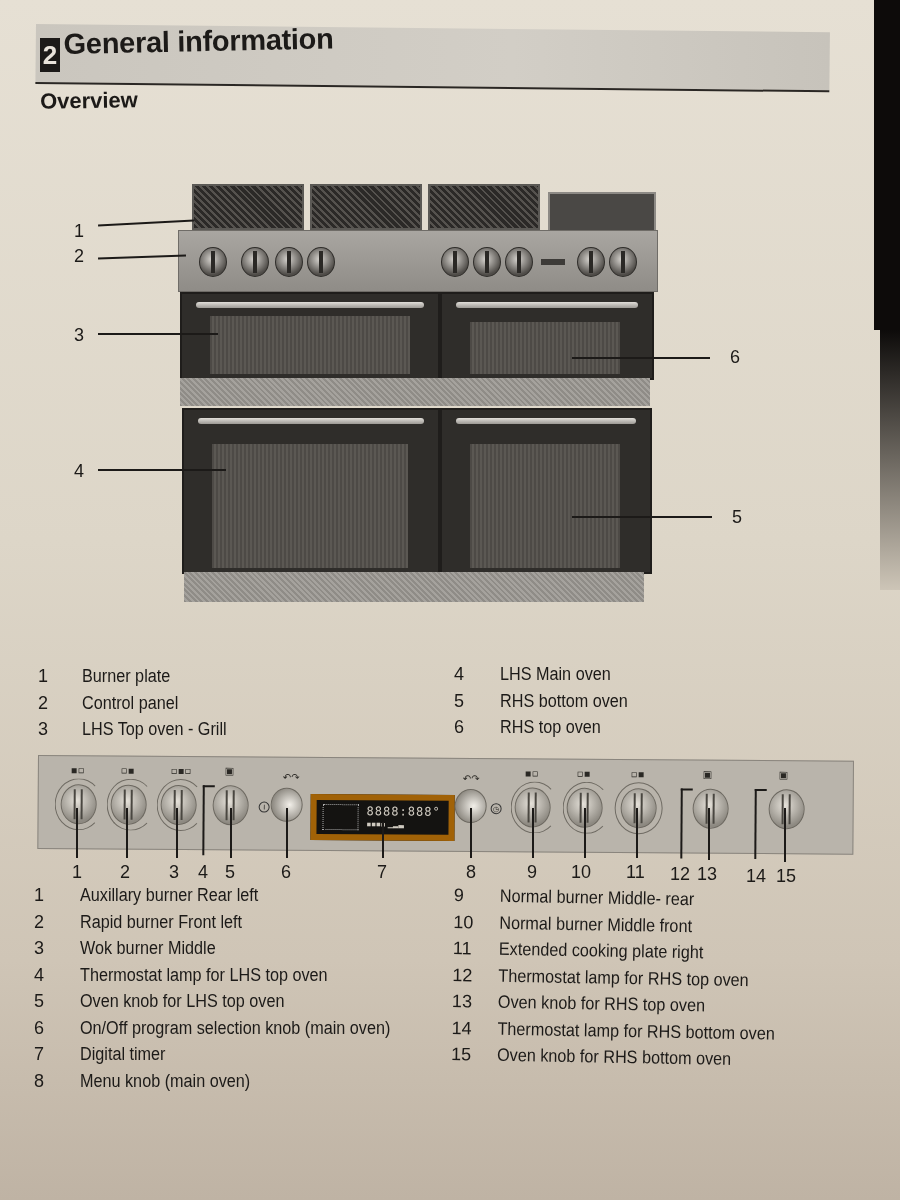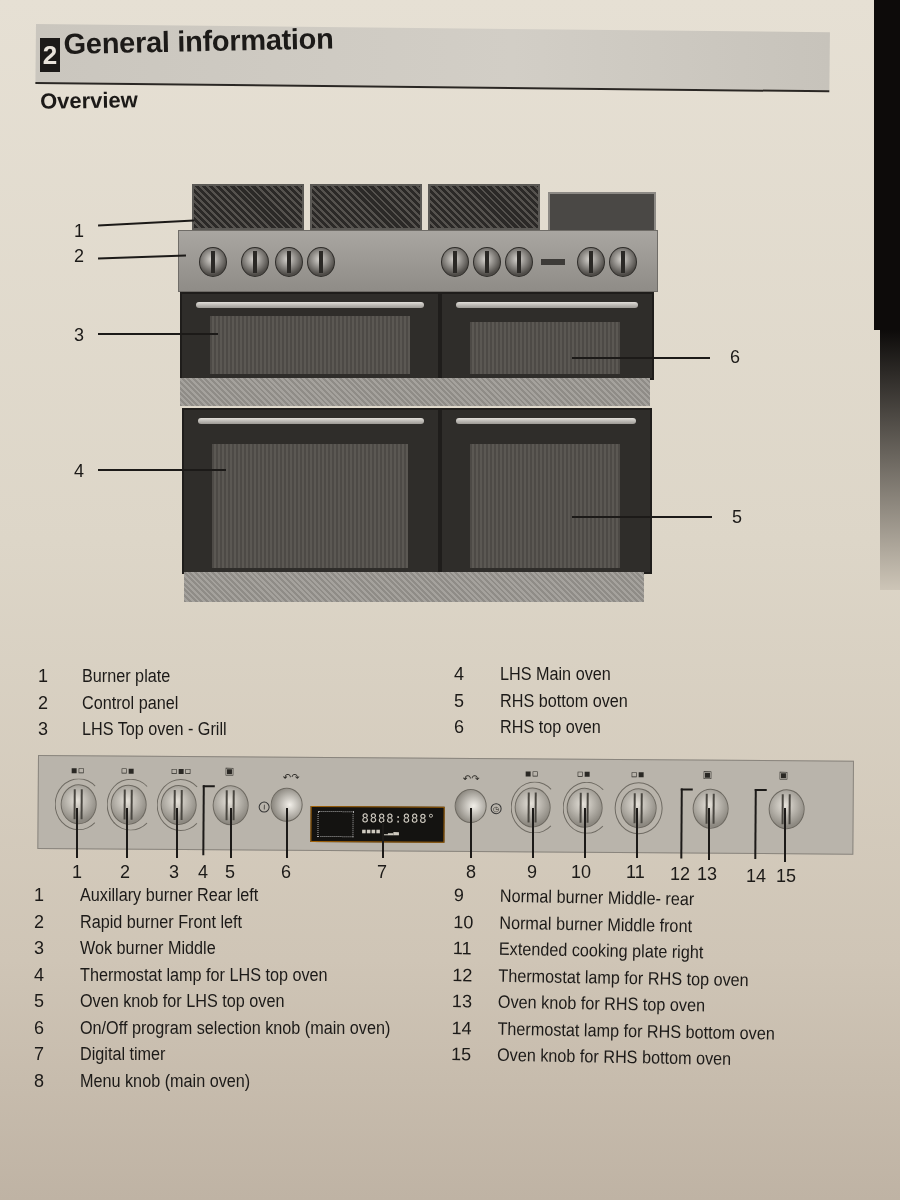--- a/index.html
+++ b/index.html
@@ -43,21 +43,21 @@
   .panel-strip{position:absolute;left:38px;top:755px;width:814px;height:92px;background:#b9b4ab;border:1px solid #8a857d;
     transform:rotate(0.4deg);transform-origin:left top;}
   .pk{position:absolute;top:28px;width:34px;height:38px;border-radius:50%;background:radial-gradient(circle at 45% 40%,#e6e2da,#8d8981 72%);border:1px solid #6c6860;}
   .pk::before{content:"";position:absolute;left:12px;top:4px;width:2px;height:30px;background:#4a4741;}
   .pk::after{content:"";position:absolute;left:19px;top:4px;width:2px;height:30px;background:#4a4741;}
   .pk-ring{position:absolute;top:22px;width:46px;height:50px;border-radius:50%;border:1px solid #6f6b63;border-right-color:transparent;}
   .sym{position:absolute;top:8px;font:10px "DejaVu Sans",sans-serif;color:#2a2824;}
   .lamp-bracket{position:absolute;top:28px;width:10px;height:68px;border-left:2px solid #1c1a18;border-top:2px solid #1c1a18;}
   .menu-knob{position:absolute;top:30px;width:30px;height:32px;border-radius:50%;background:radial-gradient(circle at 60% 50%,#f2efe9,#8b877f 75%);border:1px solid #6c6860;}
   .power-ico{position:absolute;top:44px;width:9px;height:9px;border:1px solid #333;border-radius:50%;font-size:7px;line-height:9px;text-align:center;}
-  .lcd{position:absolute;left:272px;top:48px;width:132px;height:34px;background:#141311;border:1px solid #a16207;}
+  .lcd{position:absolute;left:272px;top:36px;width:132px;height:34px;background:#141311;border:6px solid #a16207;}
   .lcd .seg{position:absolute;left:50px;top:4px;color:#cfcac0;font:12px "DejaVu Sans Mono",monospace;letter-spacing:1px;}
   .lcd .pic{position:absolute;left:6px;top:4px;width:34px;height:24px;border:1px dotted #aaa;}
   .lcd .small{position:absolute;left:50px;top:20px;color:#cfcac0;font:7px "DejaVu Sans",sans-serif;}
   .pl{position:absolute;width:2px;background:#1c1a18;}
   .pn{position:absolute;top:862px;font:18px "Liberation Sans",sans-serif;}
 </style>
 </head>
 <body>
 
 <div class="darkedge"></div>

